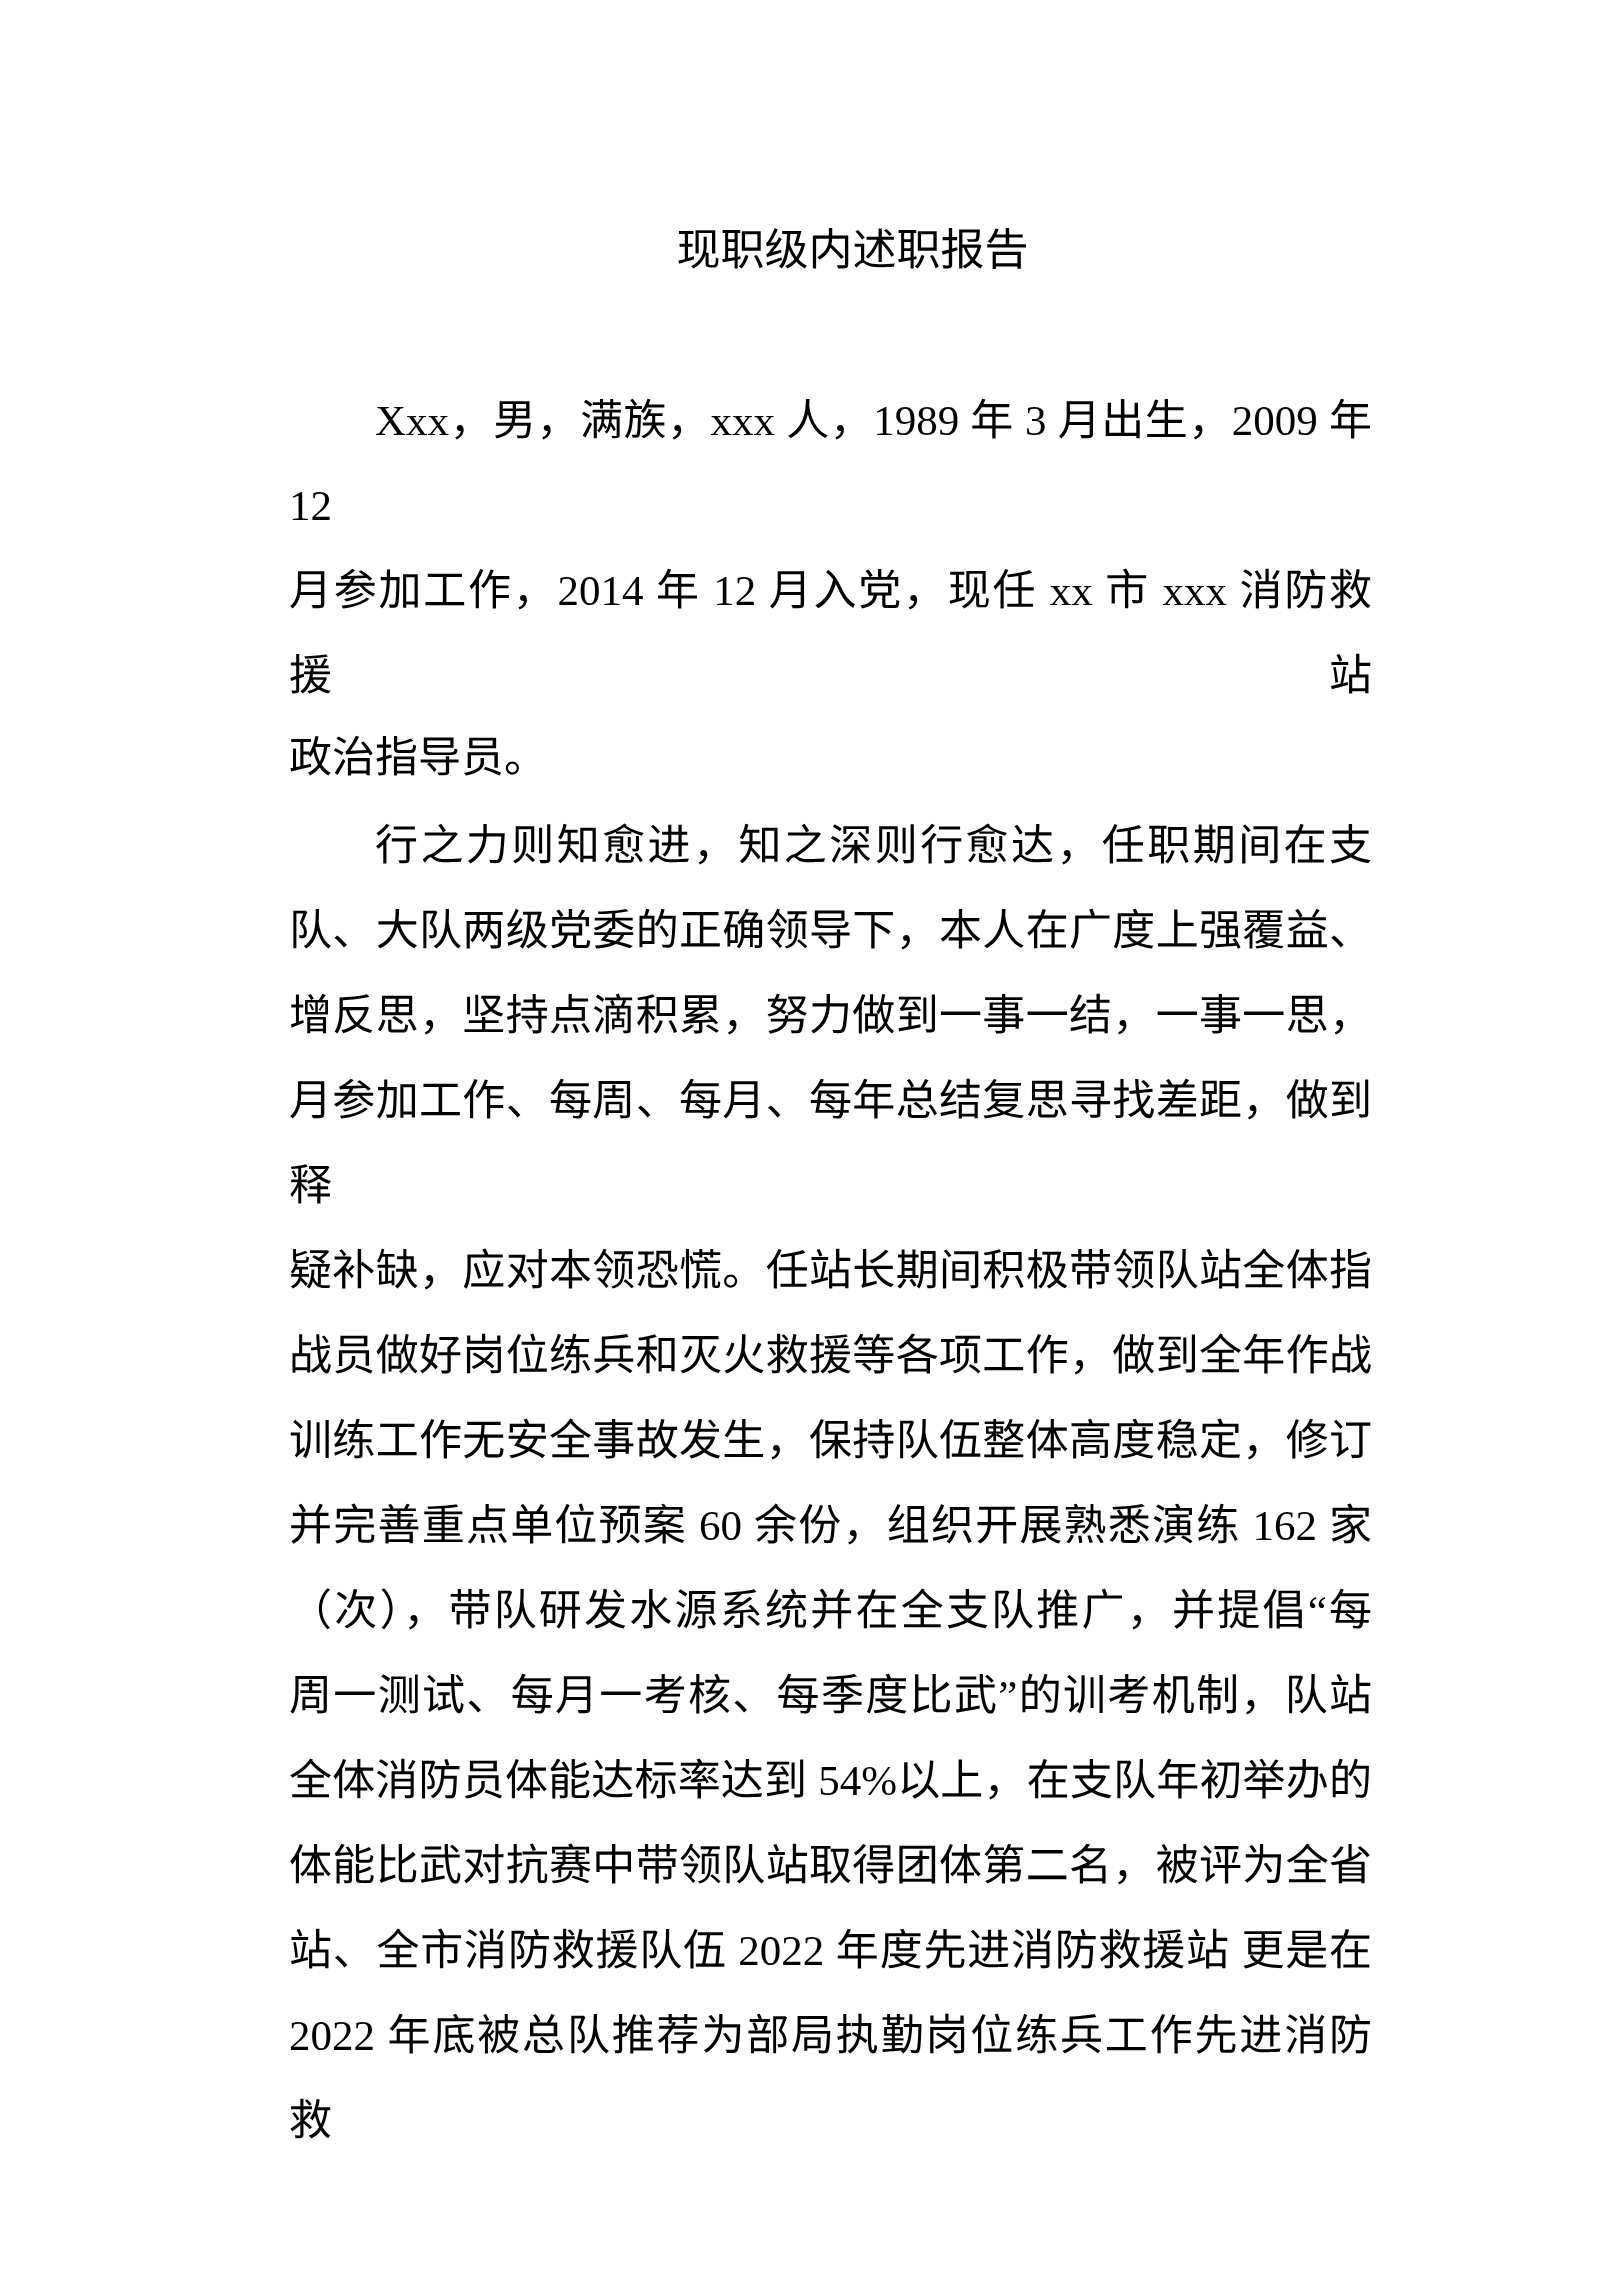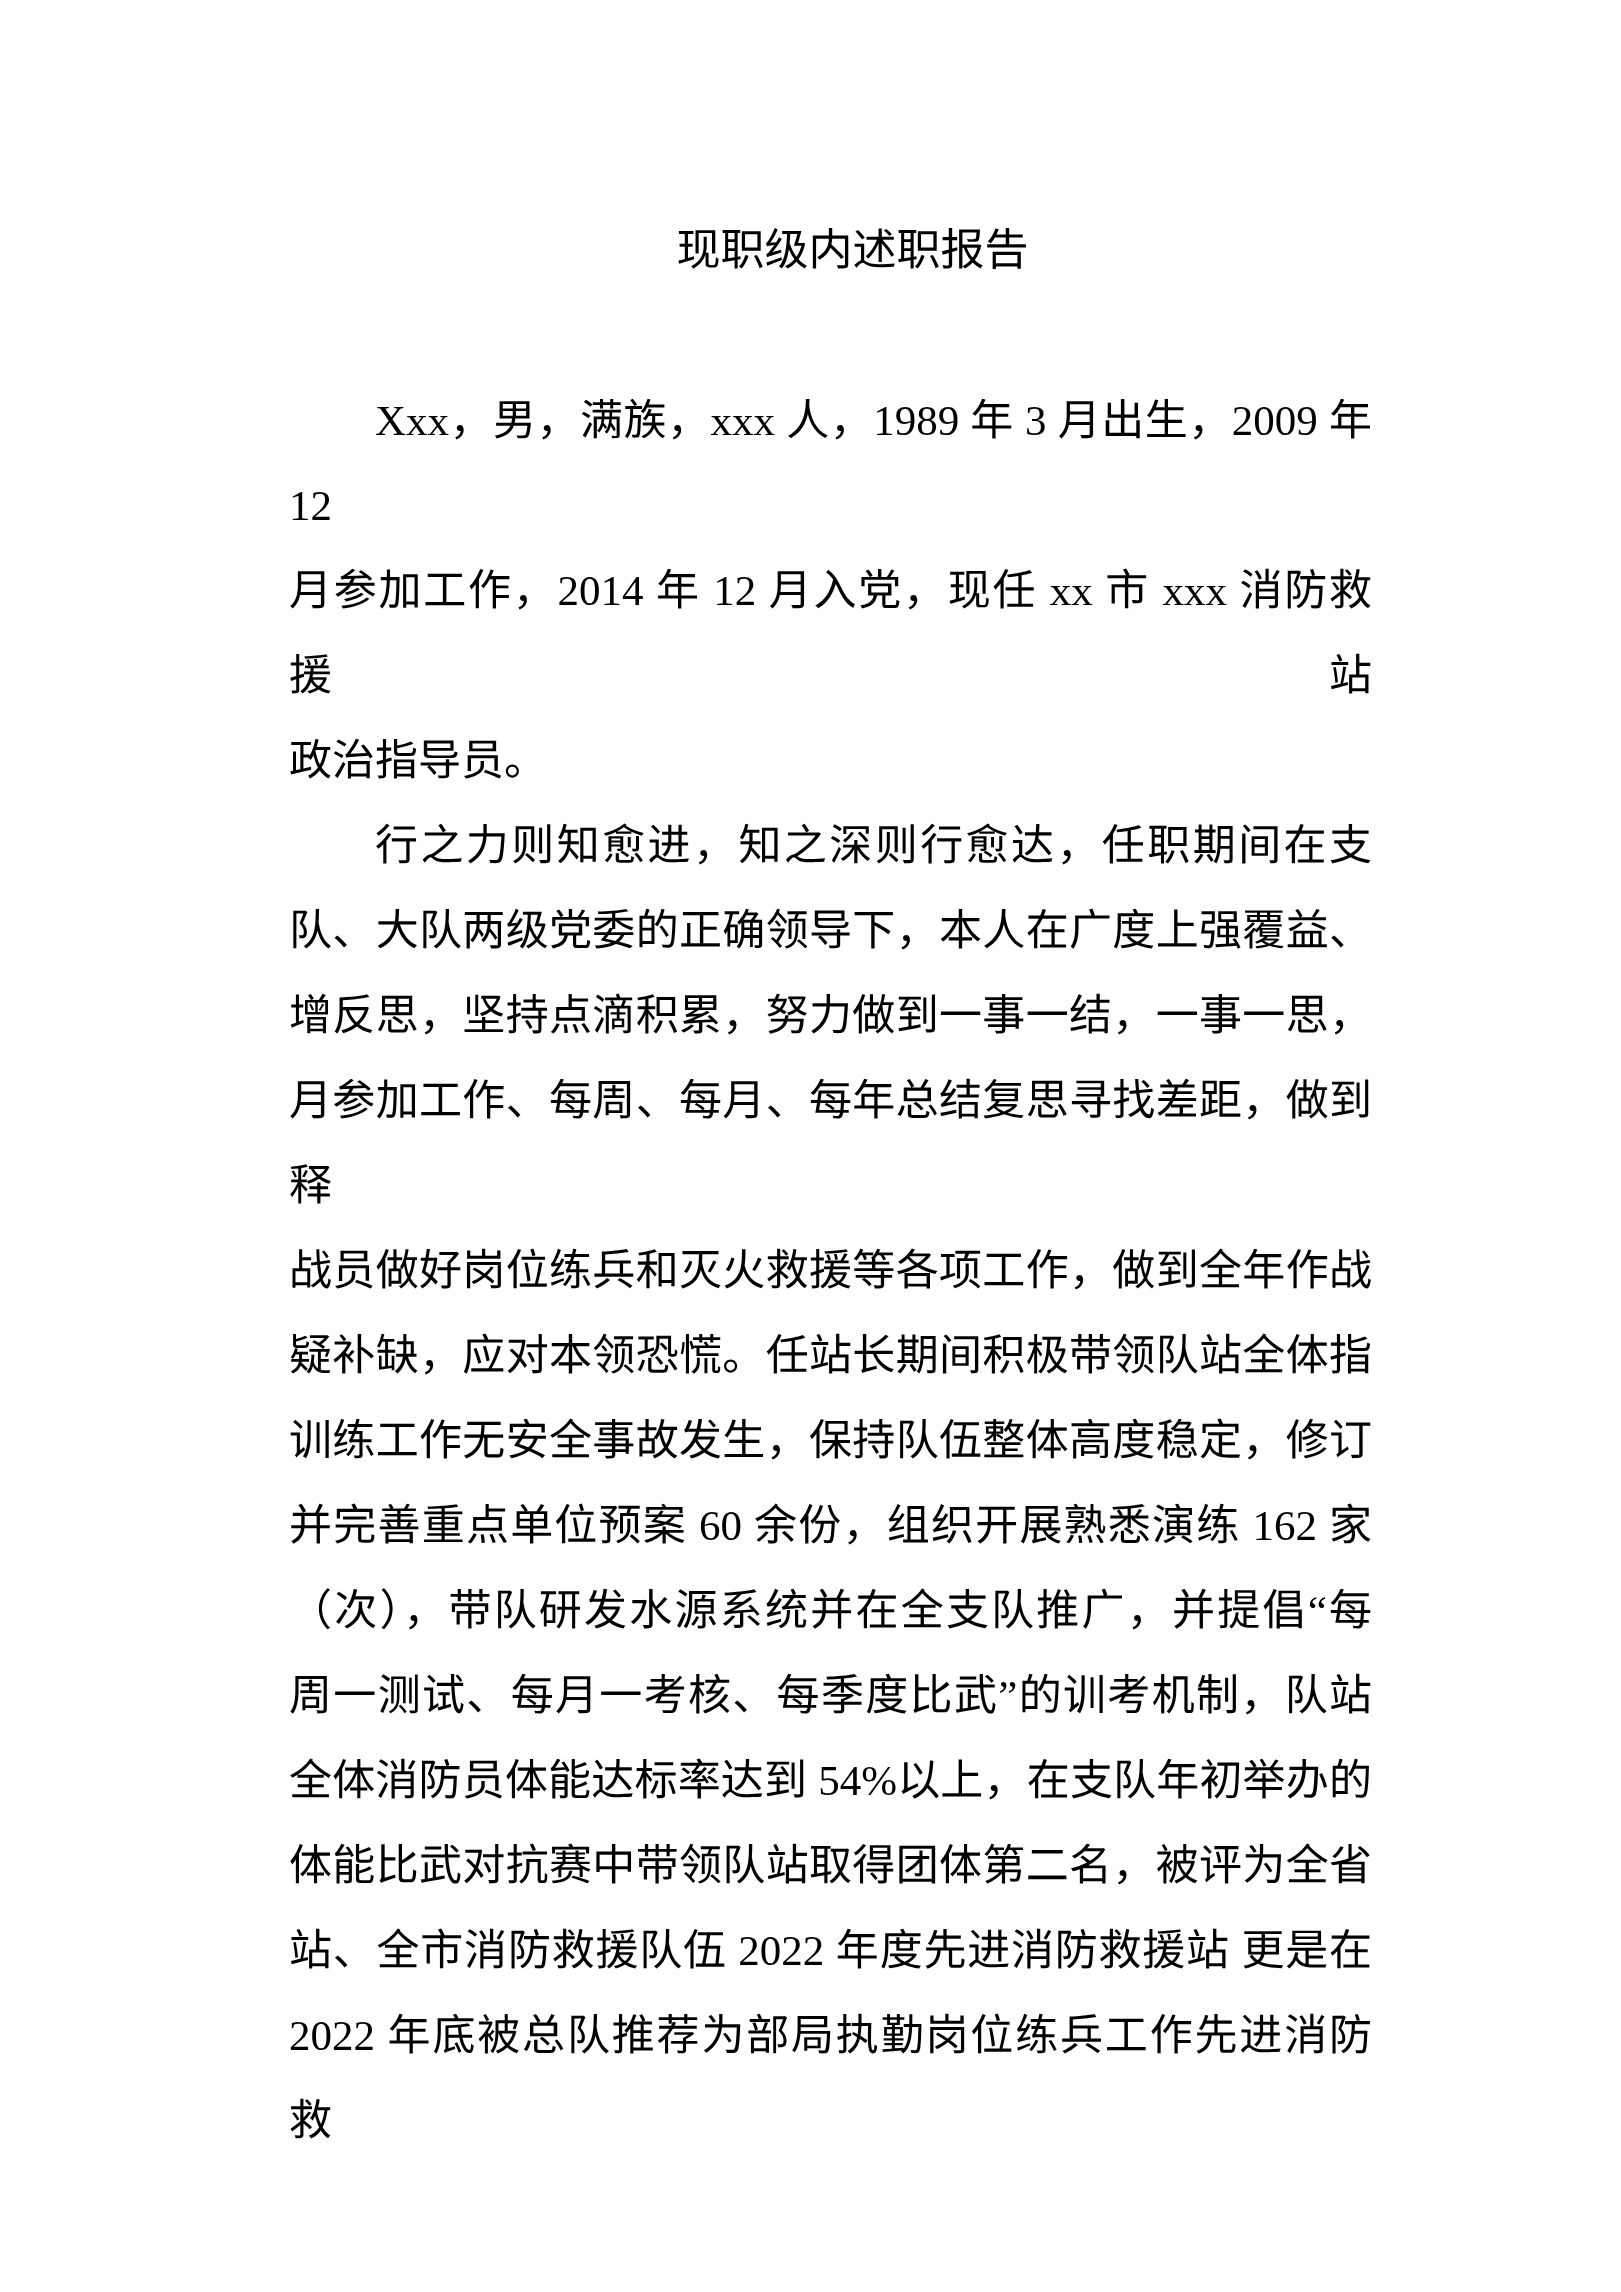--- a/index.html
+++ b/index.html
@@ -45,39 +45,40 @@
     text-align: justify;
     text-align-last: justify;
     text-justify: inter-character;
     white-space: normal;
   }
   .line.first {
     text-indent: 86px;
   }
   .line.last {
     text-align-last: left;
+    font-family: Liberation Mono, monospace;
   }
 </style>
 </head>
 <body>
 
 <div class="page">
   <div class="content">
     <div class="doc-title">现职级内述职报告</div>
     <div class="title-gap"></div>
     <div class="doc-body">
         <div class="line first">Xxx，男，满族，xxx 人，1989 年 3 月出生，2009 年 12</div>
         <div class="line">月参加工作，2014 年 12 月入党，现任 xx 市 xxx 消防救援站</div>
         <div class="line last">政治指导员。</div>
         <div class="line first">行之力则知愈进，知之深则行愈达，任职期间在支</div>
         <div class="line">队、大队两级党委的正确领导下，本人在广度上强覆益、</div>
         <div class="line">增反思，坚持点滴积累，努力做到一事一结，一事一思，</div>
         <div class="line">月参加工作、每周、每月、每年总结复思寻找差距，做到释</div>
+        <div class="line">疑补缺，应对本领恐慌。任站长期间积极带领队站全体指</div>
         <div class="line">战员做好岗位练兵和灭火救援等各项工作，做到全年作战</div>
-        <div class="line">疑补缺，应对本领恐慌。任站长期间积极带领队站全体指</div>
         <div class="line">训练工作无安全事故发生，保持队伍整体高度稳定，修订</div>
         <div class="line">并完善重点单位预案 60 余份，组织开展熟悉演练 162 家</div>
         <div class="line">（次），带队研发水源系统并在全支队推广，并提倡“每</div>
         <div class="line">周一测试、每月一考核、每季度比武”的训考机制，队站</div>
         <div class="line">全体消防员体能达标率达到 54%以上，在支队年初举办的</div>
         <div class="line">体能比武对抗赛中带领队站取得团体第二名，被评为全省</div>
         <div class="line">站、全市消防救援队伍 2022 年度先进消防救援站 更是在</div>
         <div class="line">2022 年底被总队推荐为部局执勤岗位练兵工作先进消防救</div>
       </div>
   </div>

